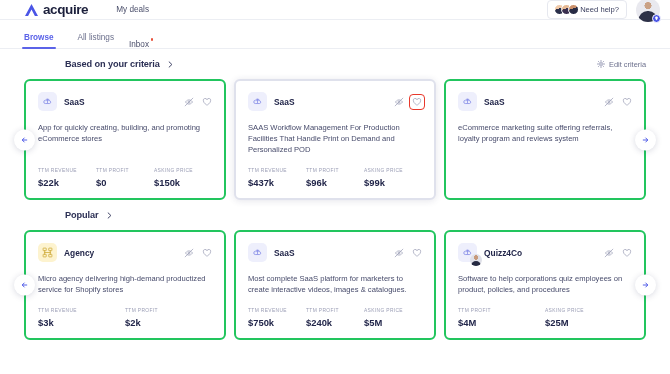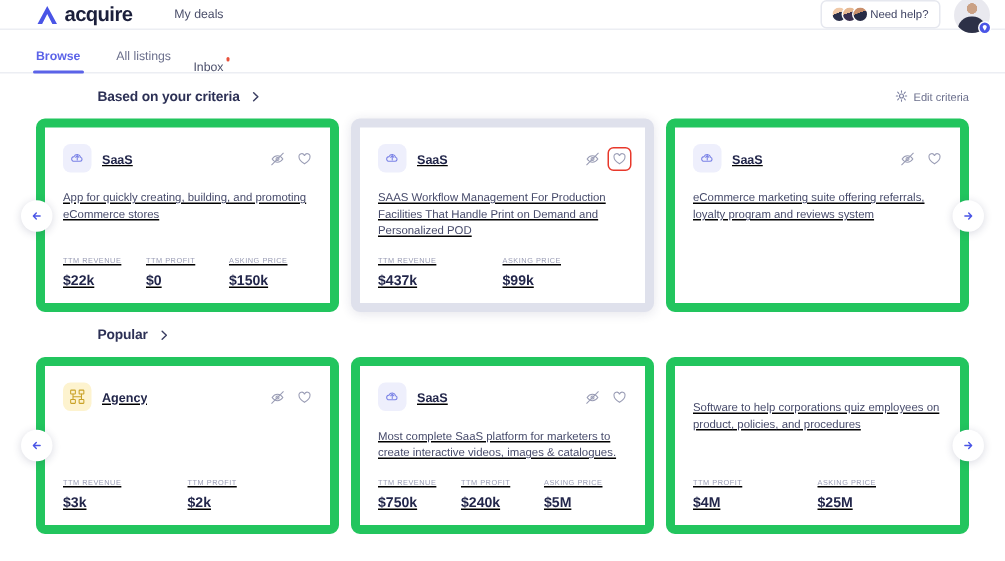--- a/index.html
+++ b/index.html
@@ -115,24 +115,24 @@
 
   
   .row {
     position: relative;
     display: flex; gap: 8px;
     padding: 0 24px;
   }
   .card {
     flex: 1 1 0; min-width: 0;
     background: #fff;
-    border: 6px solid #22c55e;
+    border: 2px solid #22c55e;
     border-radius: 6px;
     padding: 11px 12px 10px 12px;
-    display: flex; flex-direction: column; text-decoration: underline;
+    display: flex; flex-direction: column;
   }
   .card.focused {
     border-color: #dfe1ec;
     box-shadow: 0 1px 7px rgba(40,44,90,0.12);
   }
   .card-top { display: flex; align-items: center; }
   .card-icon {
     width: 19px; height: 19px; border-radius: 5px;
     background: #eeeffc;
     display: flex; align-items: center; justify-content: center;
@@ -357,20 +357,24 @@
           </div>
         </div>
       </div>
       <div class="card-desc">SAAS Workflow Management For Production Facilities That Handle Print on Demand and Personalized POD</div>
       <div class="card-stats">
         <div class="stat">
           <div class="stat-label">TTM REVENUE</div>
           <div class="stat-value">$437k</div>
         </div>
         <div class="stat">
+          <div class="stat-label">TTM PROFIT</div>
+          <div class="stat-value">$96k</div>
+        </div>
+        <div class="stat">
           <div class="stat-label">ASKING PRICE</div>
           <div class="stat-value">$99k</div>
         </div>
       </div>
     </div>
 
     <div class="card">
       <div class="card-top">
         <div class="card-icon">
           <svg viewBox="0 0 14 14" width="11" height="11">
@@ -445,20 +449,21 @@
                 <path d="M1.6 12.4L12.4 1.6" stroke="#9a9db5" stroke-width="1" stroke-linecap="round"></path>
               </svg>
           </div>
           <div class="icon-btn">
             <svg viewBox="0 0 14 14" width="10" height="10">
                 <path d="M7 11.5S1.9 8.4 1.9 5.3A2.5 2.5 0 0 1 7 4a2.5 2.5 0 0 1 5.1 1.3c0 3.1-5.1 6.2-5.1 6.2z" fill="none" stroke="#9a9db5" stroke-width="1"></path>
               </svg>
           </div>
         </div>
       </div>
+      <div class="card-desc">Micro agency delivering high-demand productized service for Shopify stores</div>
       <div class="card-stats">
         <div class="stat">
           <div class="stat-label">TTM REVENUE</div>
           <div class="stat-value">$3k</div>
         </div>
         <div class="stat">
           <div class="stat-label">TTM PROFIT</div>
           <div class="stat-value">$2k</div>
         </div>
       </div>
@@ -499,20 +504,44 @@
           <div class="stat-value">$240k</div>
         </div>
         <div class="stat">
           <div class="stat-label">ASKING PRICE</div>
           <div class="stat-value">$5M</div>
         </div>
       </div>
     </div>
 
     <div class="card">
+      <div class="card-top">
+        <div class="card-icon">
+          <svg viewBox="0 0 14 14" width="11" height="11">
+              <path d="M4.2 9.6a2 2 0 0 1 .1-4 2.9 2.9 0 0 1 5.5.5 1.8 1.8 0 0 1-.3 3.5z" fill="none" stroke="#7b83e6" stroke-width="0.95"></path>
+              <path d="M7 4.4v4.1M5.6 6.2L7 4.7l1.4 1.5" fill="none" stroke="#7b83e6" stroke-width="0.9" stroke-linecap="round"></path>
+            </svg>
+          <span class="card-icon-avatar"></span>
+        </div>
+        <div class="card-title">Quizz4Co</div>
+        <div class="card-actions">
+          <div class="icon-btn">
+            <svg viewBox="0 0 14 14" width="10" height="10">
+                <path d="M2 7s2-3 5-3 5 3 5 3-2 3-5 3-5-3-5-3z" fill="none" stroke="#9a9db5" stroke-width="1"></path>
+                <circle cx="7" cy="7" r="1.4" fill="none" stroke="#9a9db5" stroke-width="1"></circle>
+                <path d="M1.6 12.4L12.4 1.6" stroke="#9a9db5" stroke-width="1" stroke-linecap="round"></path>
+              </svg>
+          </div>
+          <div class="icon-btn">
+            <svg viewBox="0 0 14 14" width="10" height="10">
+                <path d="M7 11.5S1.9 8.4 1.9 5.3A2.5 2.5 0 0 1 7 4a2.5 2.5 0 0 1 5.1 1.3c0 3.1-5.1 6.2-5.1 6.2z" fill="none" stroke="#9a9db5" stroke-width="1"></path>
+              </svg>
+          </div>
+        </div>
+      </div>
       <div class="card-desc">Software to help corporations quiz employees on product, policies, and procedures</div>
       <div class="card-stats">
         <div class="stat">
           <div class="stat-label">TTM PROFIT</div>
           <div class="stat-value">$4M</div>
         </div>
         <div class="stat">
           <div class="stat-label">ASKING PRICE</div>
           <div class="stat-value">$25M</div>
         </div>

